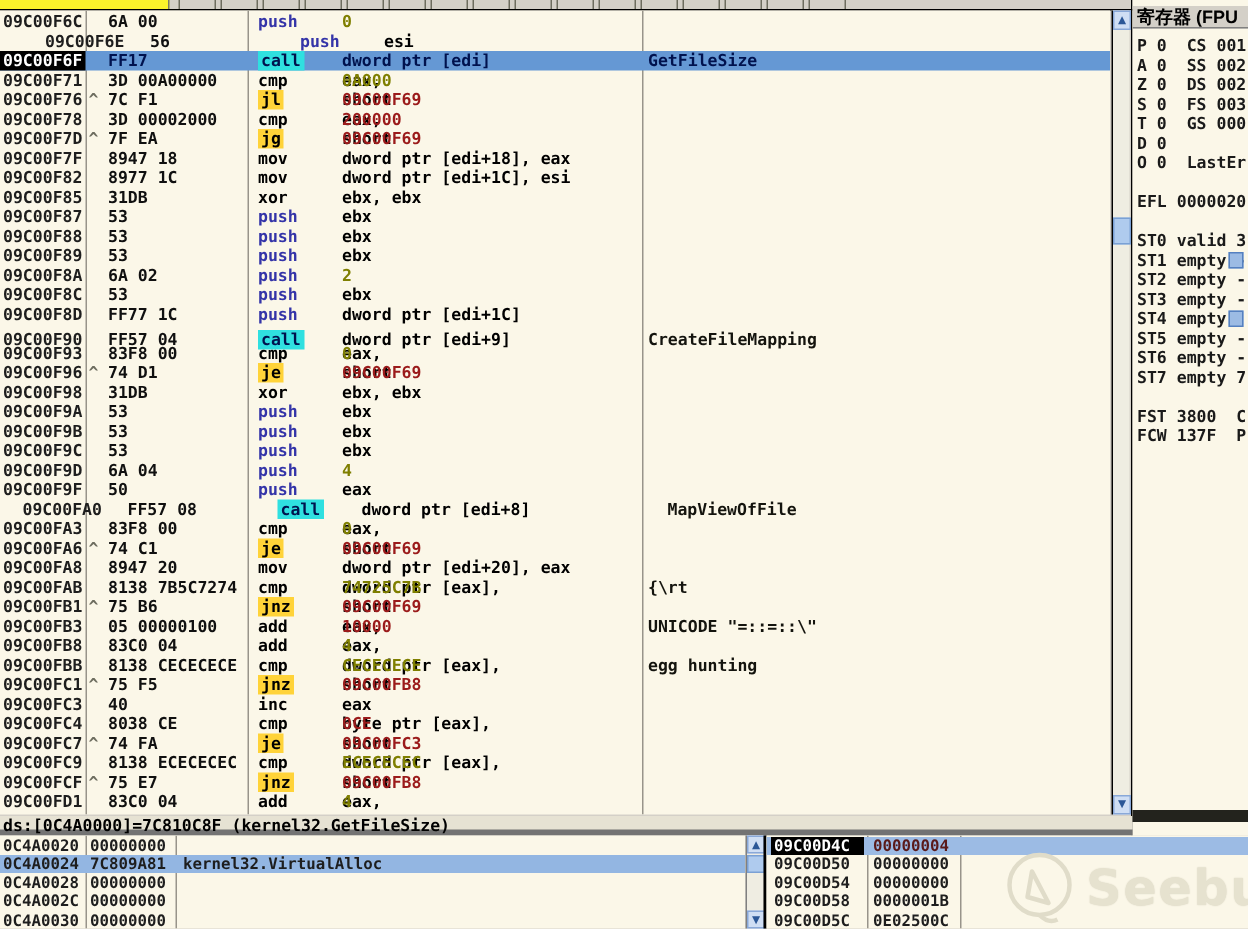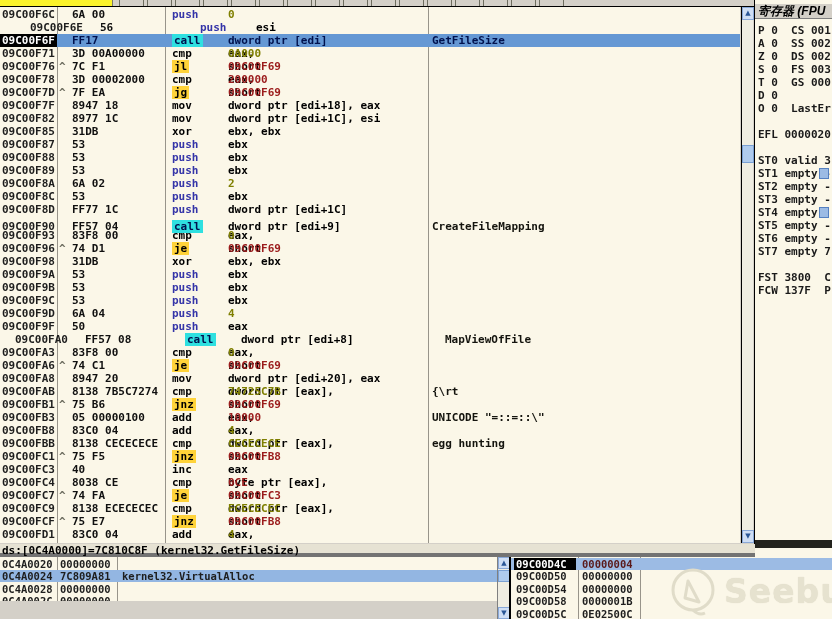--- a/index.html
+++ b/index.html
@@ -40,32 +40,32 @@
   #disasm-sb { left:741px; top:7px; width:12px; height:536px; border-left:1px solid #000; }
   .sb-btn { position:absolute; left:0; width:12px; height:13px; background:#CFDEF4; border:1px solid #89A8D8;
     color:#2B5797; font-size:7px; line-height:11px; text-align:center; font-family:"DejaVu Sans", sans-serif; }
   .sb-thumb { position:absolute; left:0; width:12px; background:#AFCBEE; border:1px solid #7AA0D4; }
 
   
   #reg-border { position:absolute; left:754px; top:0; width:1px; height:557px; background:#000; }
   #registers { position:absolute; left:755px; top:0; width:77px; height:557px; background:#FBF7E8; overflow:hidden; }
   #reg-title { position:absolute; left:0; top:4px; width:77px; height:15px; background:#D4D0C8; border-bottom:1px solid #808080;
     font-family:"Liberation Sans","DejaVu Sans",sans-serif; font-size:12px; font-weight:bold; color:#000;
-    white-space:pre; padding-left:3px; line-height:15px;font-style:italic; }
+    white-space:pre; padding-left:3px; line-height:15px; }
   .rline { position:absolute; left:3px; width:90px; height:13px; font-size:11px; font-weight:bold; line-height:13px;
     color:#1a1a1a; white-space:pre; }
   .rmark { position:absolute; width:10px; height:11px; background:#9CBBE4; border:1px solid #5580C0; }
 
   
   #statusbar { position:absolute; left:0; top:544px; width:755px; height:13px; background:#E6E2D3; border-bottom:4px solid #737373; }
   #status-text { position:absolute; left:2px; top:0; font-size:11px; font-weight:bold; color:#000; line-height:13px; white-space:pre; }
   #corner-dark { position:absolute; left:755px; top:540px; width:77px; height:8px; background:#23231d; }
 
   
-  #dump { position:absolute; left:0; top:557px; width:497px; height:44px; background:#FBF7E8; overflow:hidden; }
+  #dump { position:absolute; left:0; top:557px; width:497px; height:62px; background:#FBF7E8; overflow:hidden; }
   #dump-sb { left:497px; top:557px; width:12px; height:62px; border-left:1px solid #808080; }
   #bottom-border { position:absolute; left:509px; top:557px; width:2px; height:62px; background:#000; }
   #stack { position:absolute; left:511px; top:557px; width:321px; height:62px; background:#FBF7E8; overflow:hidden; }
   .brow { position:absolute; left:0; height:12px; font-size:10.5px; font-weight:bold; line-height:12px; white-space:pre; color:#1e1e1e; }
   .brow span { position:absolute; top:0; }
   #dump .brow { width:497px; }
   #stack .brow { width:321px; }
   .brow.sel { background:#93B6E2; }
   .d-addr { left:2px; } .d-val { left:60px; } .d-comment { left:122px; }
   .s-addr { left:5px; width:62px; } .s-val { left:71px; }

